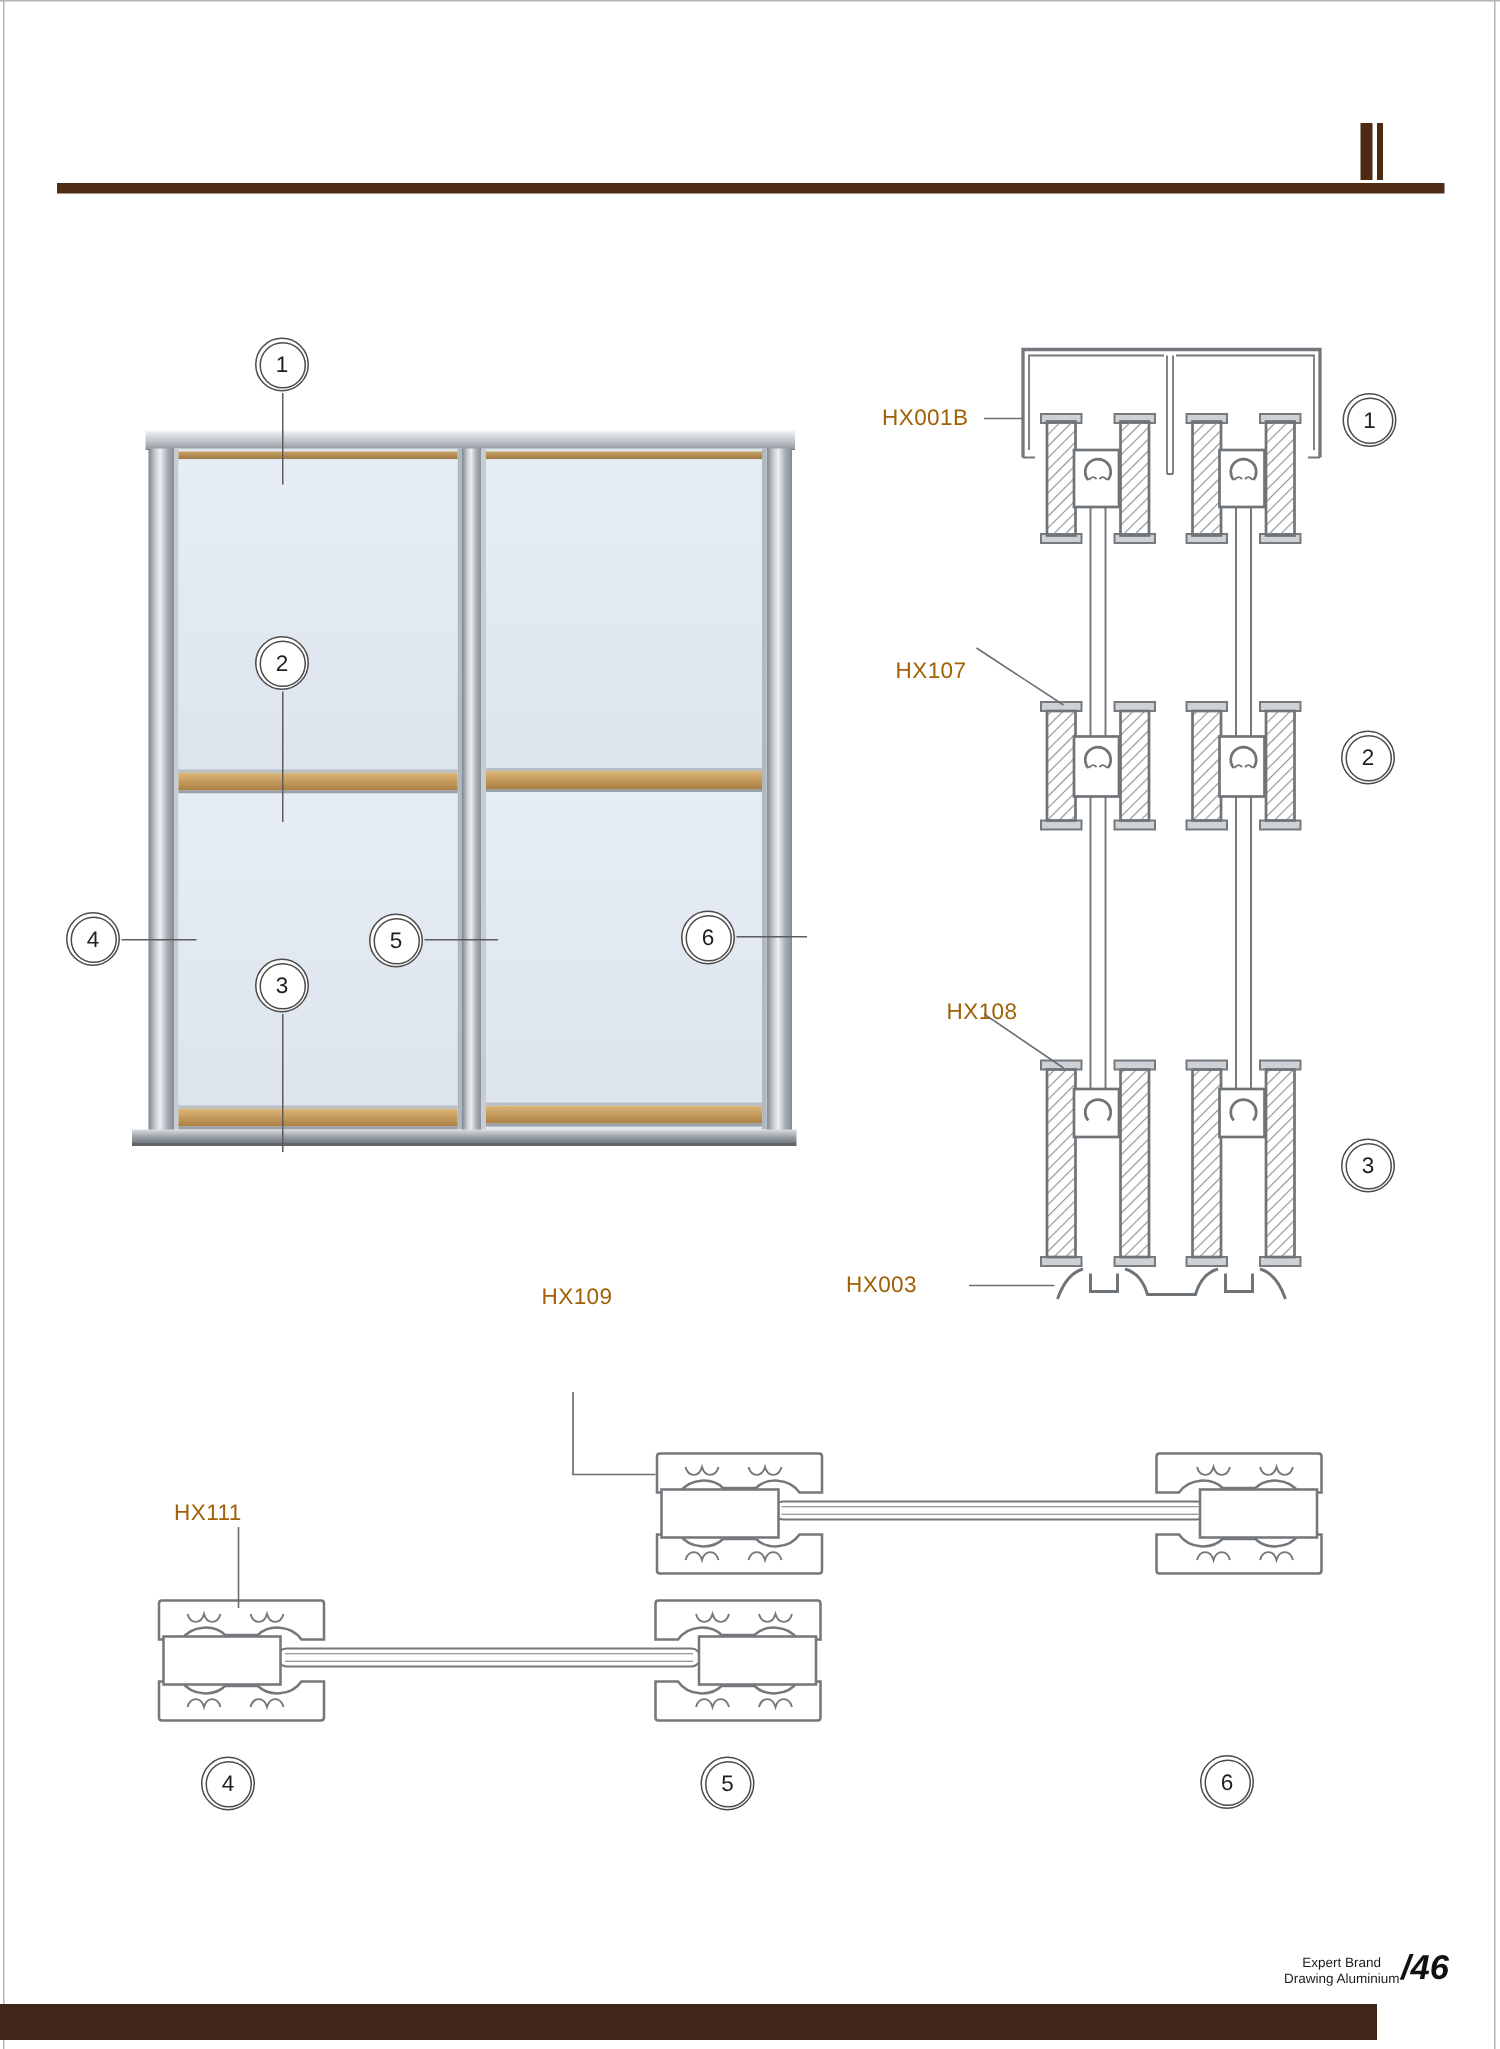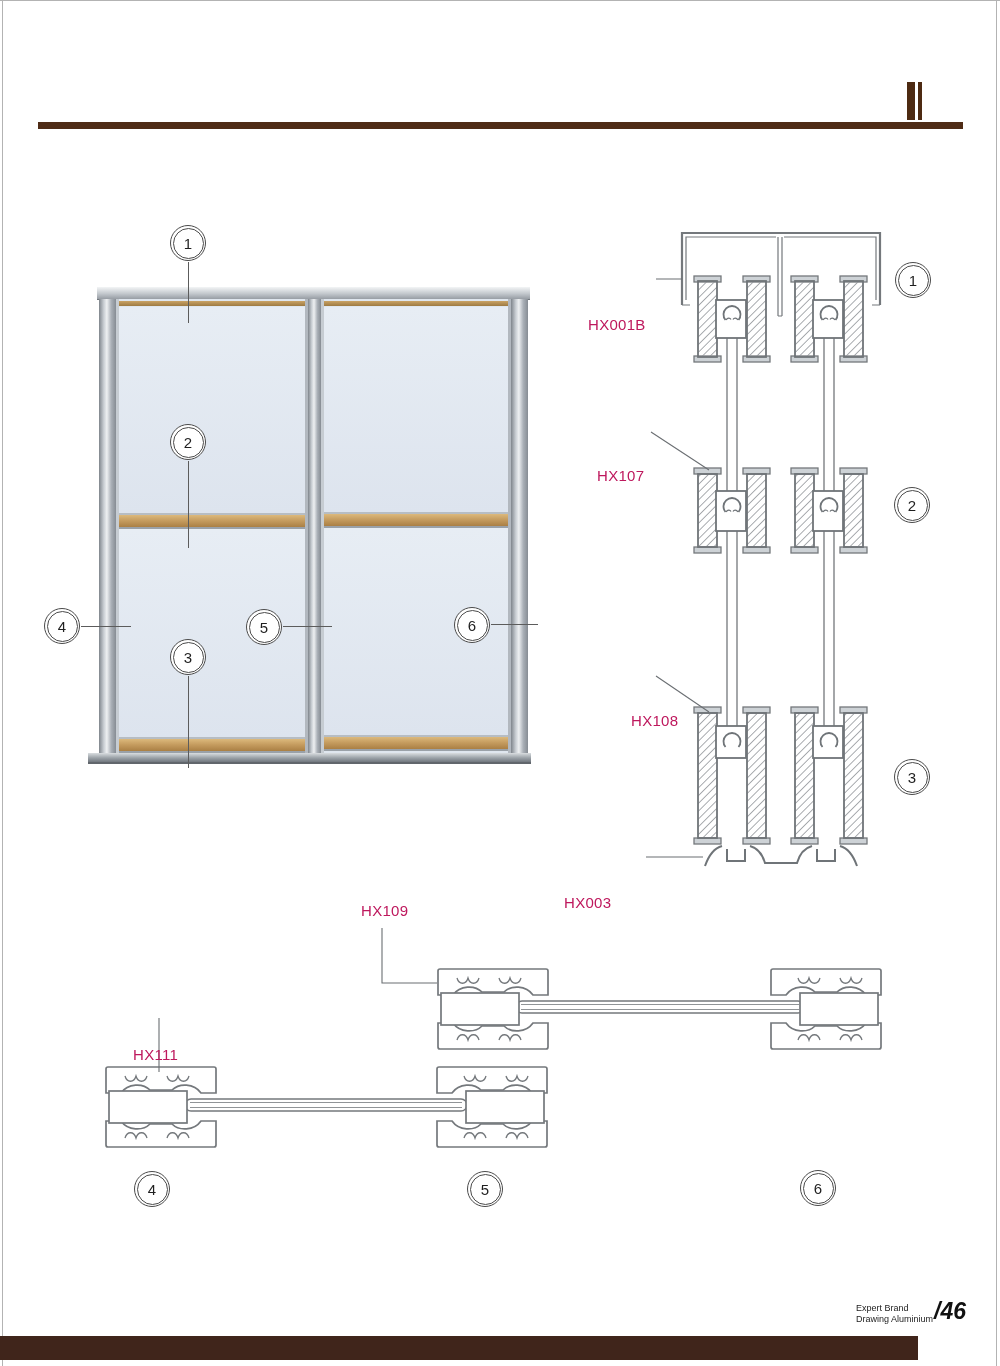--- a/index.html
+++ b/index.html
@@ -32,23 +32,23 @@
   .basebar{position:absolute;left:88px;top:753px;width:443px;height:9px;
            background:linear-gradient(180deg,#d9dde0 0%,#9aa1a7 55%,#72787f 100%);
            border-bottom:2px solid #61666c;}
   
   .callout{position:absolute;width:36px;height:36px;border:1.5px solid #4b4b4b;border-radius:50%;
            background:#fff;box-sizing:border-box;}
   .callout-inner{position:absolute;inset:1.5px;border:1px solid #4b4b4b;border-radius:50%;}
   .callout-num{position:absolute;inset:0;display:flex;align-items:center;justify-content:center;
                font-size:15px;color:#1f1f1f;}
   .lead{position:absolute;background:#5c5c5c;}
-  .plabel{position:absolute;font-size:15px;color:#be185d;letter-spacing:0.3px;margin-top:46px;}
-  
-  .brand{position:absolute;right:67px;top:1303px;text-align:left;font-size:9px;line-height:10.5px;color:#1c1c1c;}
+  .plabel{position:absolute;font-size:15px;color:#a16207;letter-spacing:0.3px;}
+  
+  .brand{position:absolute;right:67px;top:1303px;text-align:center;font-size:9px;line-height:10.5px;color:#1c1c1c;}
   .pagenum{position:absolute;left:934px;top:1298px;font-size:23px;font-weight:bold;font-style:italic;color:#111;}
   .footbar{position:absolute;left:0;top:1336px;width:918px;height:24px;background:#40251b;}
   svg{position:absolute;overflow:visible;}
 </style>
 </head>
 <body>
 
 <div class="page">
 
   <div class="edge" style="left:0;top:0;width:1000px;height:1px"></div>
@@ -167,21 +167,21 @@
       <path d="M727,849 V861 H745 V849"></path>
       <path d="M750,846 Q761,849 765,863 L797,863 Q801,849 812,846"></path>
       <path d="M817,849 V861 H835 V849"></path>
       <path d="M840,846 Q851,849 857,866"></path>
     </g>
 
     <path d="M656,279 H682 M651,432 L709,470 M656,676 L709,712 M646,857 H703" stroke="#6b6f73" stroke-width="1.1" fill="none"></path>
   </svg>
 
   <div class="plabel" style="left:588px;top:270px">HX001B</div>
-  <div class="plabel" style="left:597px;top:421px">HX107</div>
+  <div class="plabel" style="left:597px;top:439px">HX107</div>
   <div class="plabel" style="left:631px;top:666px">HX108</div>
   <div class="plabel" style="left:564px;top:848px">HX003</div>
 
   <div class="callout" style="left:895px;top:262px">
     <div class="callout-inner"></div>
     <span class="callout-num">1</span>
   </div>
   <div class="callout" style="left:894px;top:487px">
     <div class="callout-inner"></div>
     <span class="callout-num">2</span>
@@ -213,21 +213,21 @@
 
     <use href="#hstile" transform="translate(437,967)"></use>
     <use href="#hstile" transform="translate(882,967) scale(-1,1)"></use>
     <use href="#hstile" transform="translate(105,1065)"></use>
     <use href="#hstile" transform="translate(548,1065) scale(-1,1)"></use>
 
     <path d="M382,928 V983 H437 M159,1018 V1072" fill="none" stroke="#6b6f73" stroke-width="1.1"></path>
   </svg>
 
   <div class="plabel" style="left:361px;top:856px">HX109</div>
-  <div class="plabel" style="left:133px;top:1000px">HX111</div>
+  <div class="plabel" style="left:116px;top:1000px">HX111</div>
 
   <div class="callout" style="left:134px;top:1171px">
     <div class="callout-inner"></div>
     <span class="callout-num">4</span>
   </div>
   <div class="callout" style="left:467px;top:1171px">
     <div class="callout-inner"></div>
     <span class="callout-num">5</span>
   </div>
   <div class="callout" style="left:800px;top:1170px">

